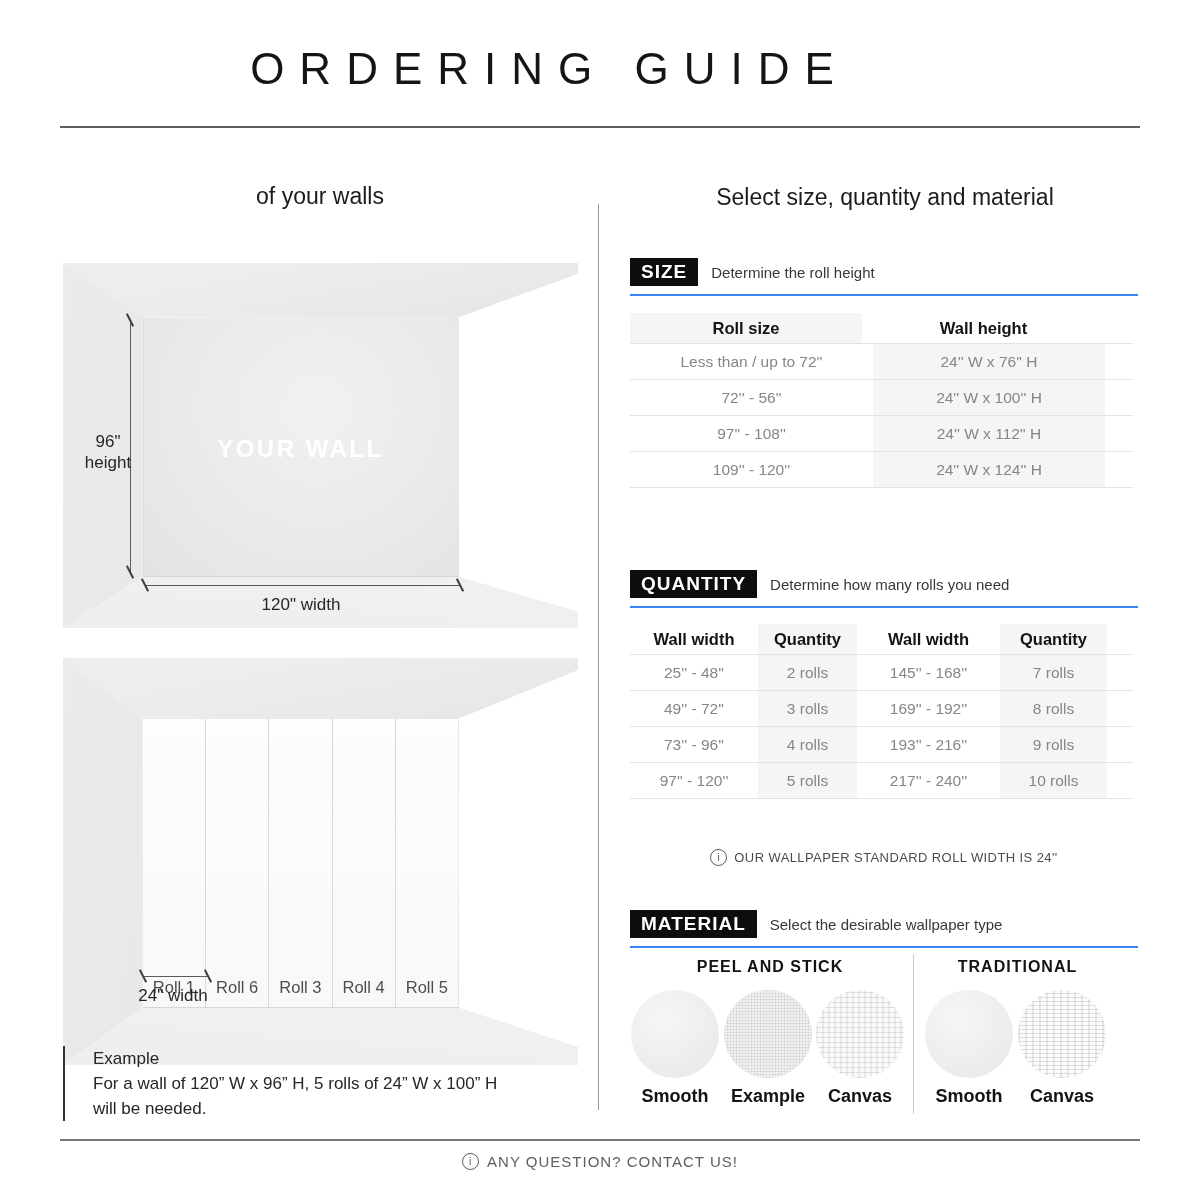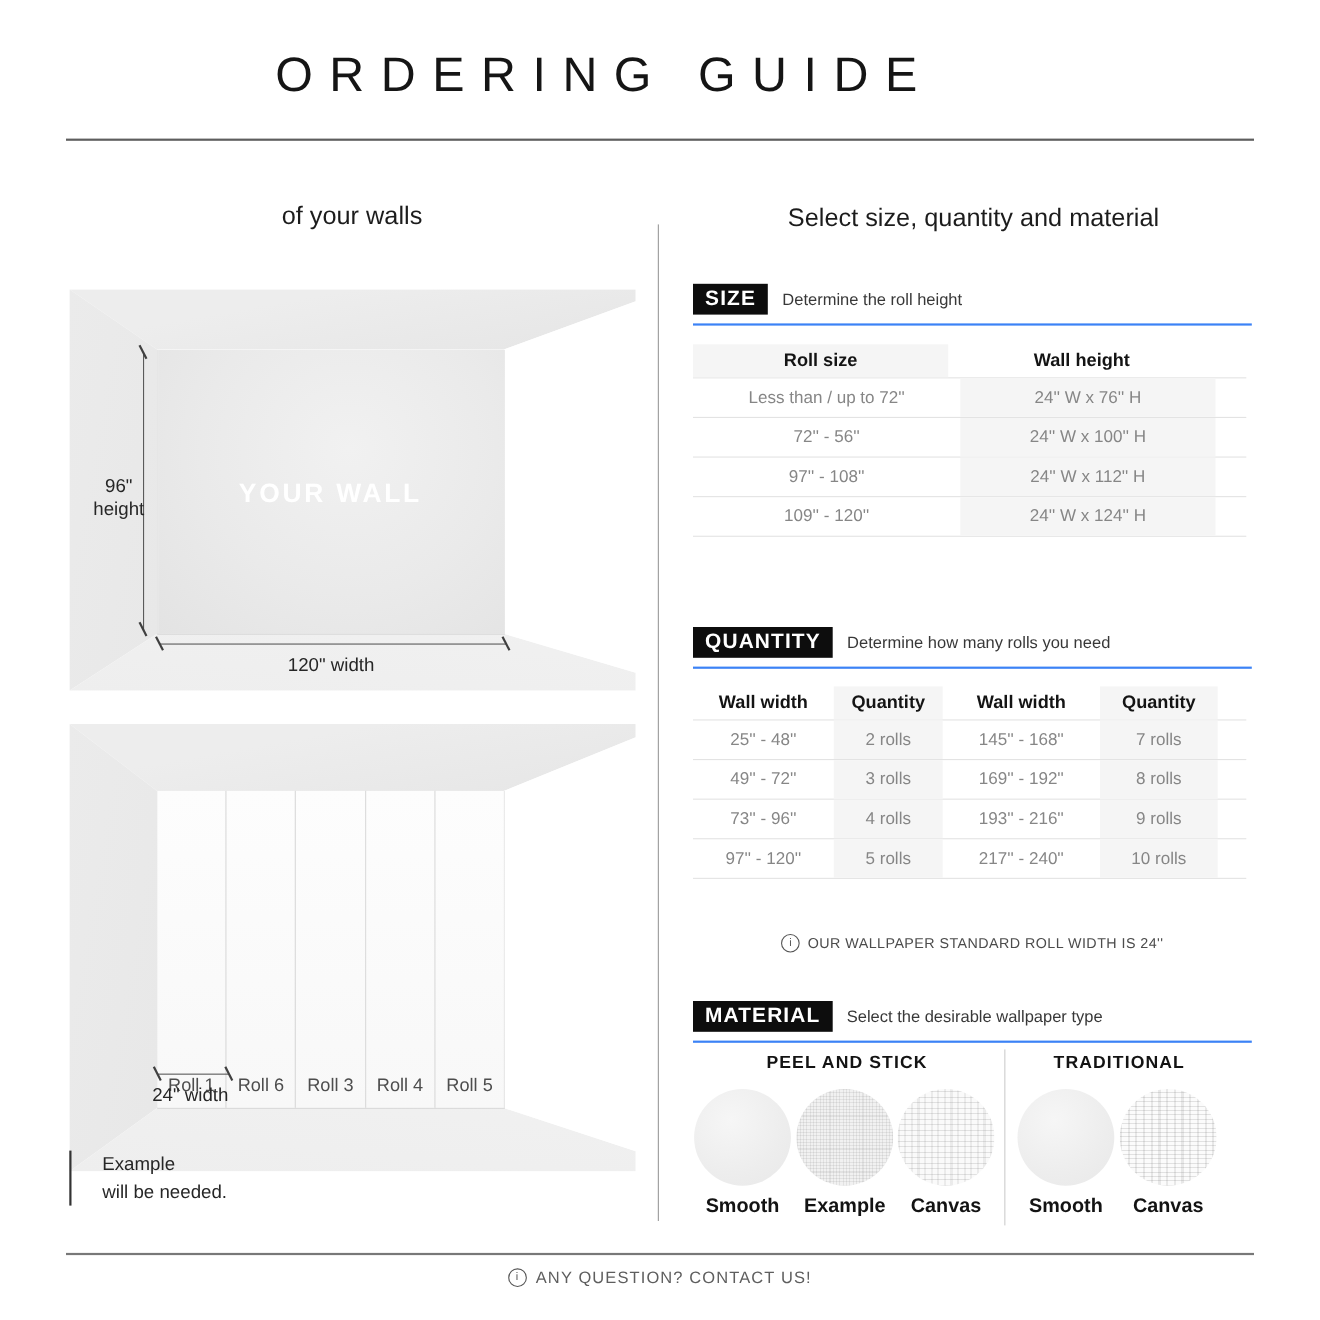--- a/index.html
+++ b/index.html
@@ -148,20 +148,21 @@
     <div class="roll-panel">Roll 5</div>
   </div>
   <div class="dim-line" style="left:80px;top:318px;width:65px;height:1px;"></div>
   <div class="tick" style="left:73px;top:317px;"></div>
   <div class="tick" style="left:138px;top:317px;"></div>
   <div class="dim-label" style="left:55px;top:327px;width:110px;">24" width</div>
 </div>
 
 <div class="example">
   <div>Example</div>
+  <div>For a wall of 120” W x 96” H, 5 rolls of 24” W x 100” H</div>
   <div>will be needed.</div>
 </div>
 
 <div class="col-divider"></div>
 
 <div class="right-heading">Select size, quantity and material</div>
 
 <div class="sec-head" id="size-head">
   <span class="badge">SIZE</span>
   <span class="sec-sub">Determine the roll height</span>

